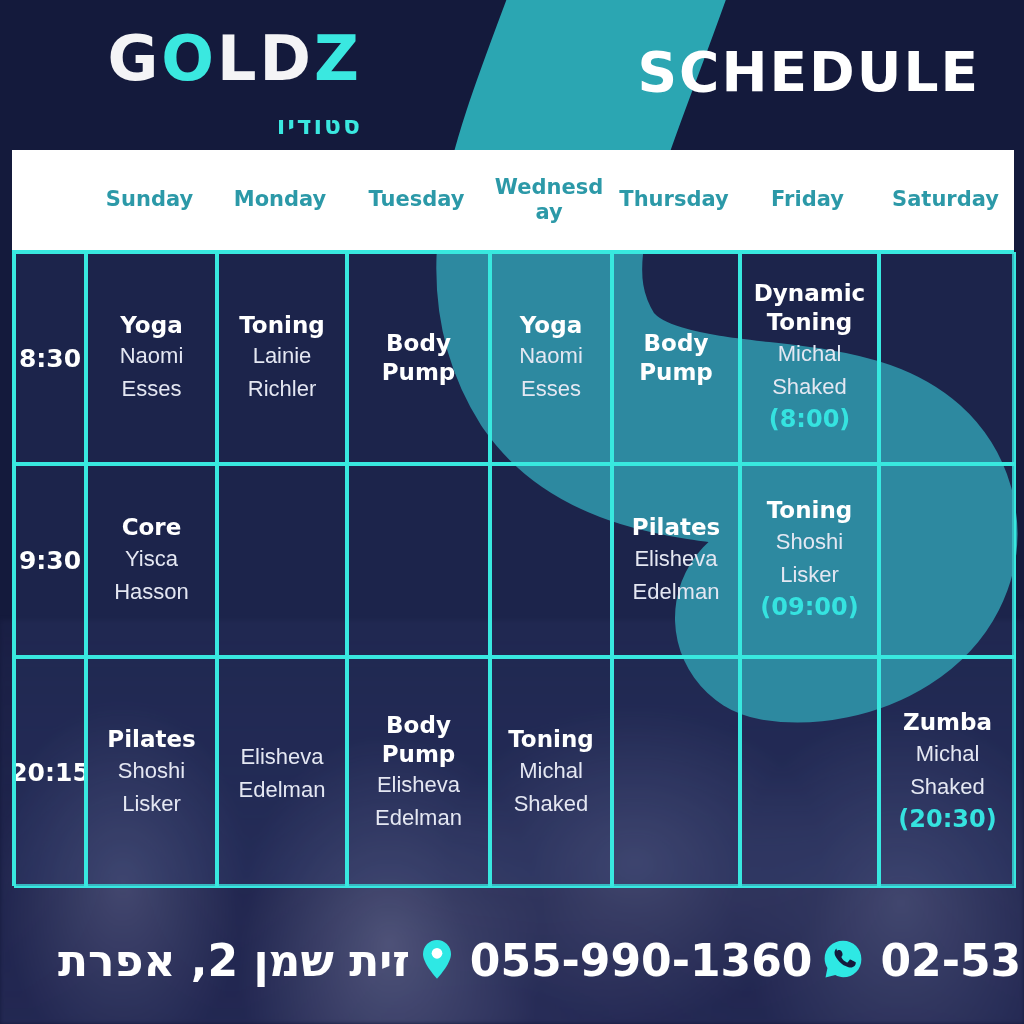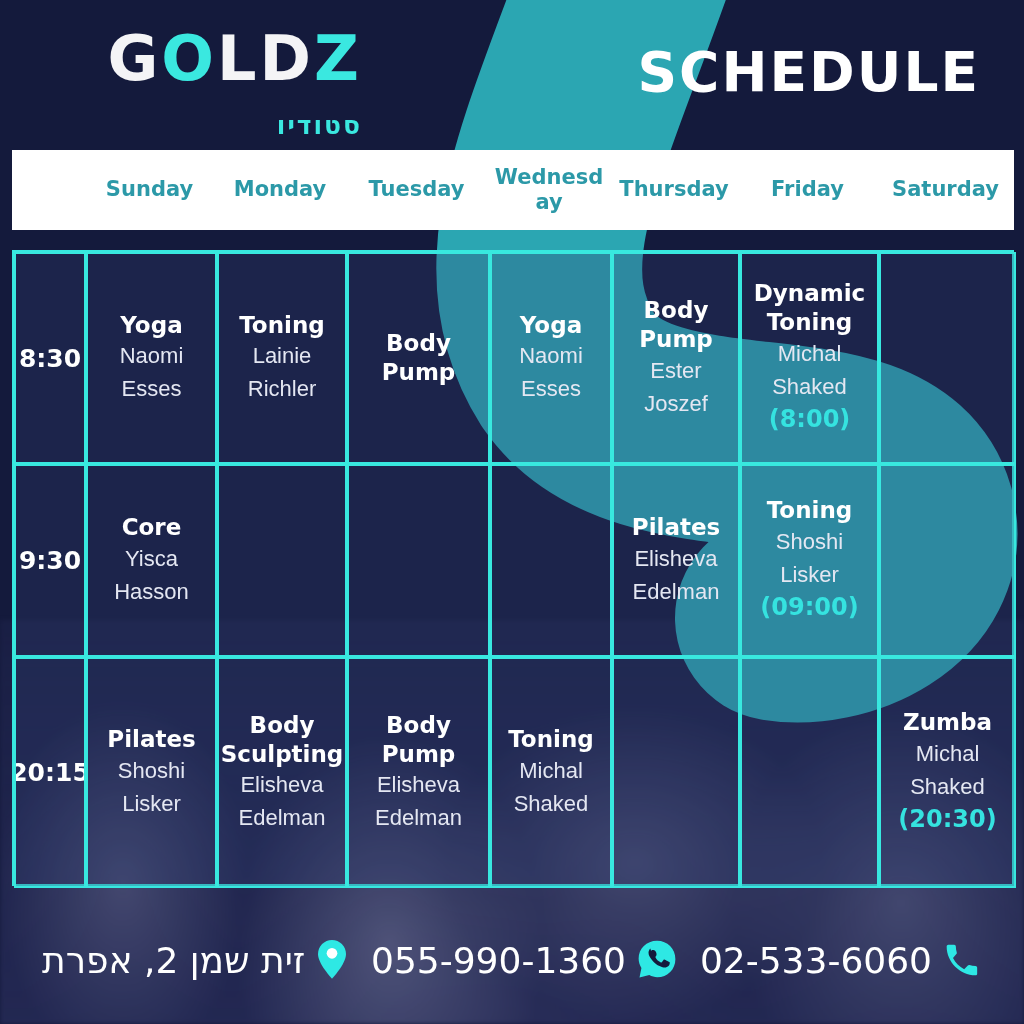--- a/index.html
+++ b/index.html
@@ -45,21 +45,21 @@
     font-size:25px; font-weight:bold; letter-spacing:2px; margin-top:20px;
   }
   .schedule-title {
     position:absolute; right:44px; top:40px; z-index:5;
     font-family:"DejaVu Sans", sans-serif;
     font-size:55px; font-weight:bold; letter-spacing:2px; color:#ffffff;
   }
 
   
   .day-header {
-    position:absolute; left:12px; top:150px; width:1002px; height:80px;
+    position:absolute; left:12px; top:150px; width:1002px; height:100px;
     background:#ffffff; z-index:4;
     display:grid;
     grid-template-columns:72px 131px 130px 143px 122px 128px 139px 137px;
     align-items:center;
   }
   .day-cell {
     text-align:center;
     font-family:"DejaVu Sans", sans-serif;
     font-size:21px; font-weight:bold; line-height:1.2;
     padding:0 3px; overflow-wrap:anywhere;
@@ -98,21 +98,21 @@
 
   
   .contact-bar {
     position:absolute; left:0; top:925px; width:1024px; height:70px; z-index:5;
     display:flex; align-items:center; justify-content:space-between;
     padding:0 42px;
   }
   .contact-item { display:flex; align-items:center; gap:10px; }
   .contact-text {
     font-family:"DejaVu Sans", sans-serif;
-    font-size:36px; font-weight:normal; color:#ffffff; white-space:nowrap;
+    font-size:44px; font-weight:bold; color:#ffffff; white-space:nowrap;margin-left:16px;
   }
   .contact-icon { display:flex; align-items:center; }
 </style>
 </head>
 <body>
 
 <div class="photo-layer"></div>
 
 <svg class="ribbon-svg" width="1024" height="1024" viewBox="0 0 1024 1024">
   <path d="M 648 -90 C 575 130, 495 255, 568 370 C 648 485, 880 405, 912 515 C 930 588, 838 628, 778 618" fill="none" stroke="#2ba6b2" stroke-width="206" stroke-linecap="round"></path>
@@ -157,21 +157,20 @@
     <div class="class-title">Body Pump</div>
     <div class="class-note" style="color:#35e3e0"></div>
   </div>
   <div class="cell">
     <div class="class-title">Yoga</div>
     <div class="class-instructor">Naomi Esses</div>
     <div class="class-note" style="color:#35e3e0"></div>
   </div>
   <div class="cell">
     <div class="class-title">Body Pump</div>
-    <div class="class-instructor">Ester Joszef</div>
     <div class="class-note" style="color:#35e3e0"></div>
   </div>
   <div class="cell">
     <div class="class-title">Dynamic Toning</div>
     <div class="class-instructor">Michal Shaked</div>
     <div class="class-note" style="color:#35e3e0">(8:00)</div>
   </div>
   <div class="cell">
     <div class="class-title"></div>
     <div class="class-instructor"></div>
@@ -219,21 +218,20 @@
 
   <div class="cell">
       <div class="time-label">20:15</div>
     </div>
   <div class="cell">
     <div class="class-title">Pilates</div>
     <div class="class-instructor">Shoshi Lisker</div>
     <div class="class-note" style="color:#35e3e0"></div>
   </div>
   <div class="cell">
-    <div class="class-title">Body Sculpting</div>
     <div class="class-instructor">Elisheva Edelman</div>
     <div class="class-note" style="color:#35e3e0"></div>
   </div>
   <div class="cell">
     <div class="class-title">Body Pump</div>
     <div class="class-instructor">Elisheva Edelman</div>
     <div class="class-note" style="color:#35e3e0"></div>
   </div>
   <div class="cell">
     <div class="class-title">Toning</div>

